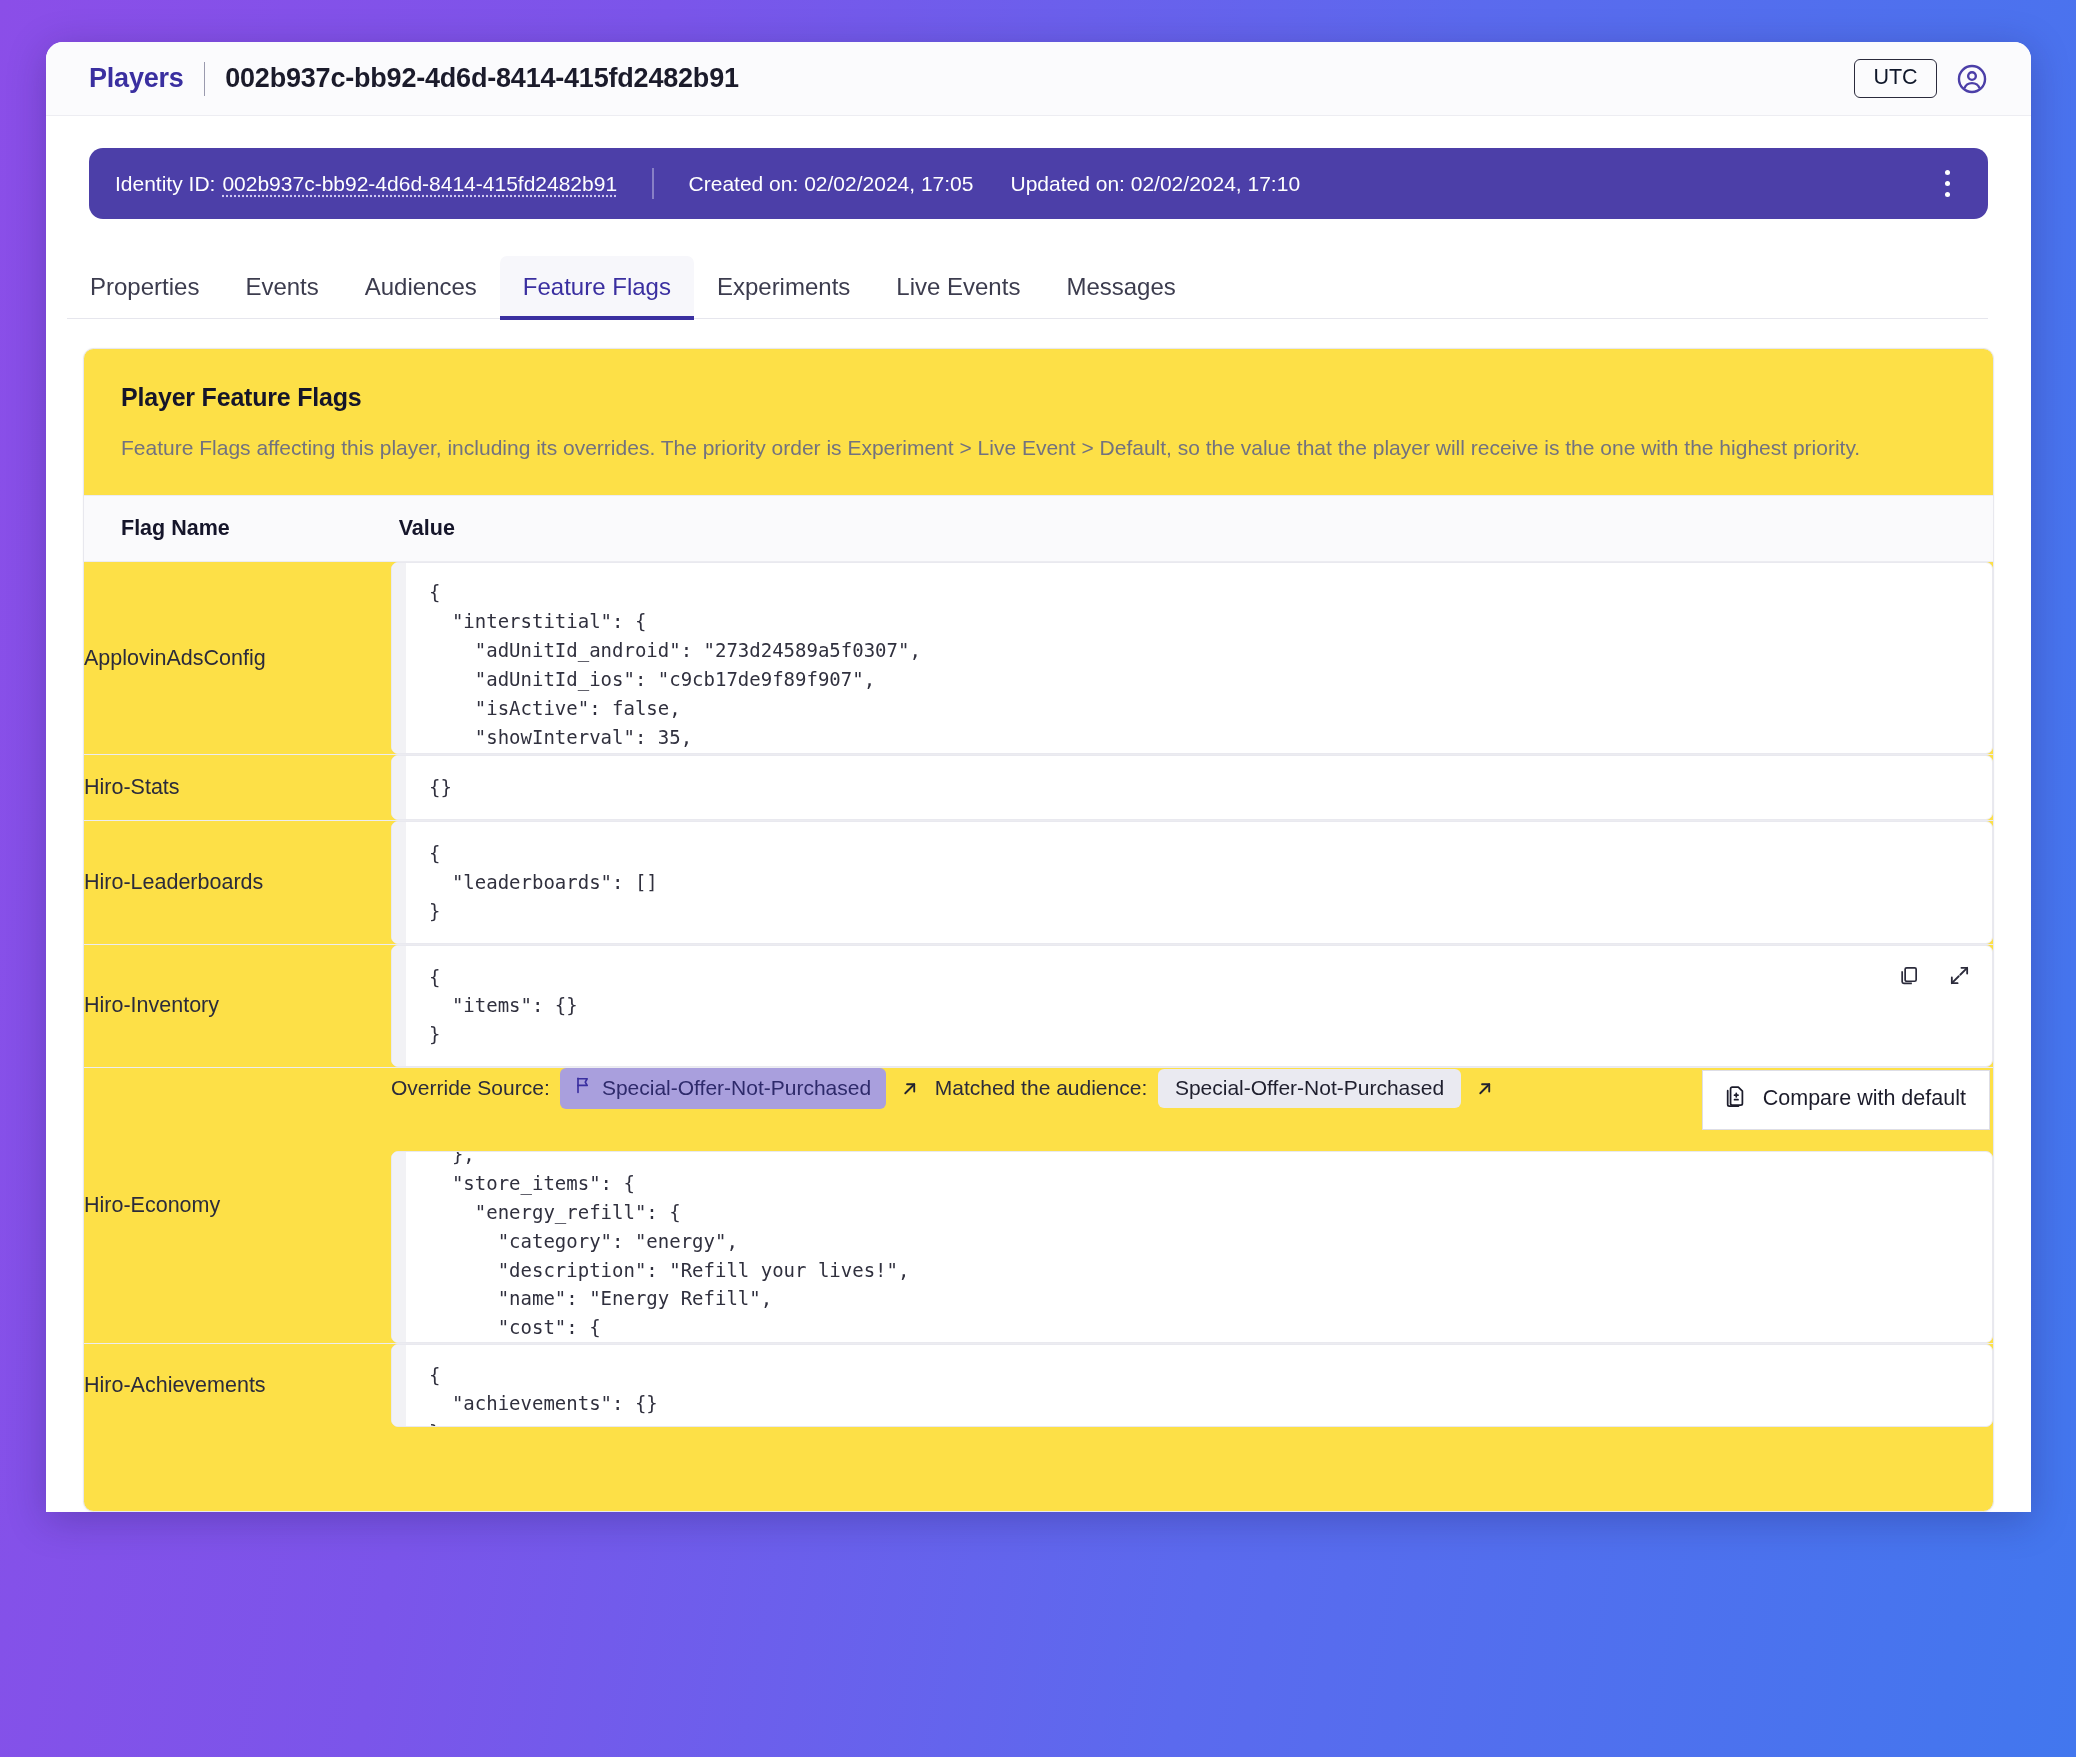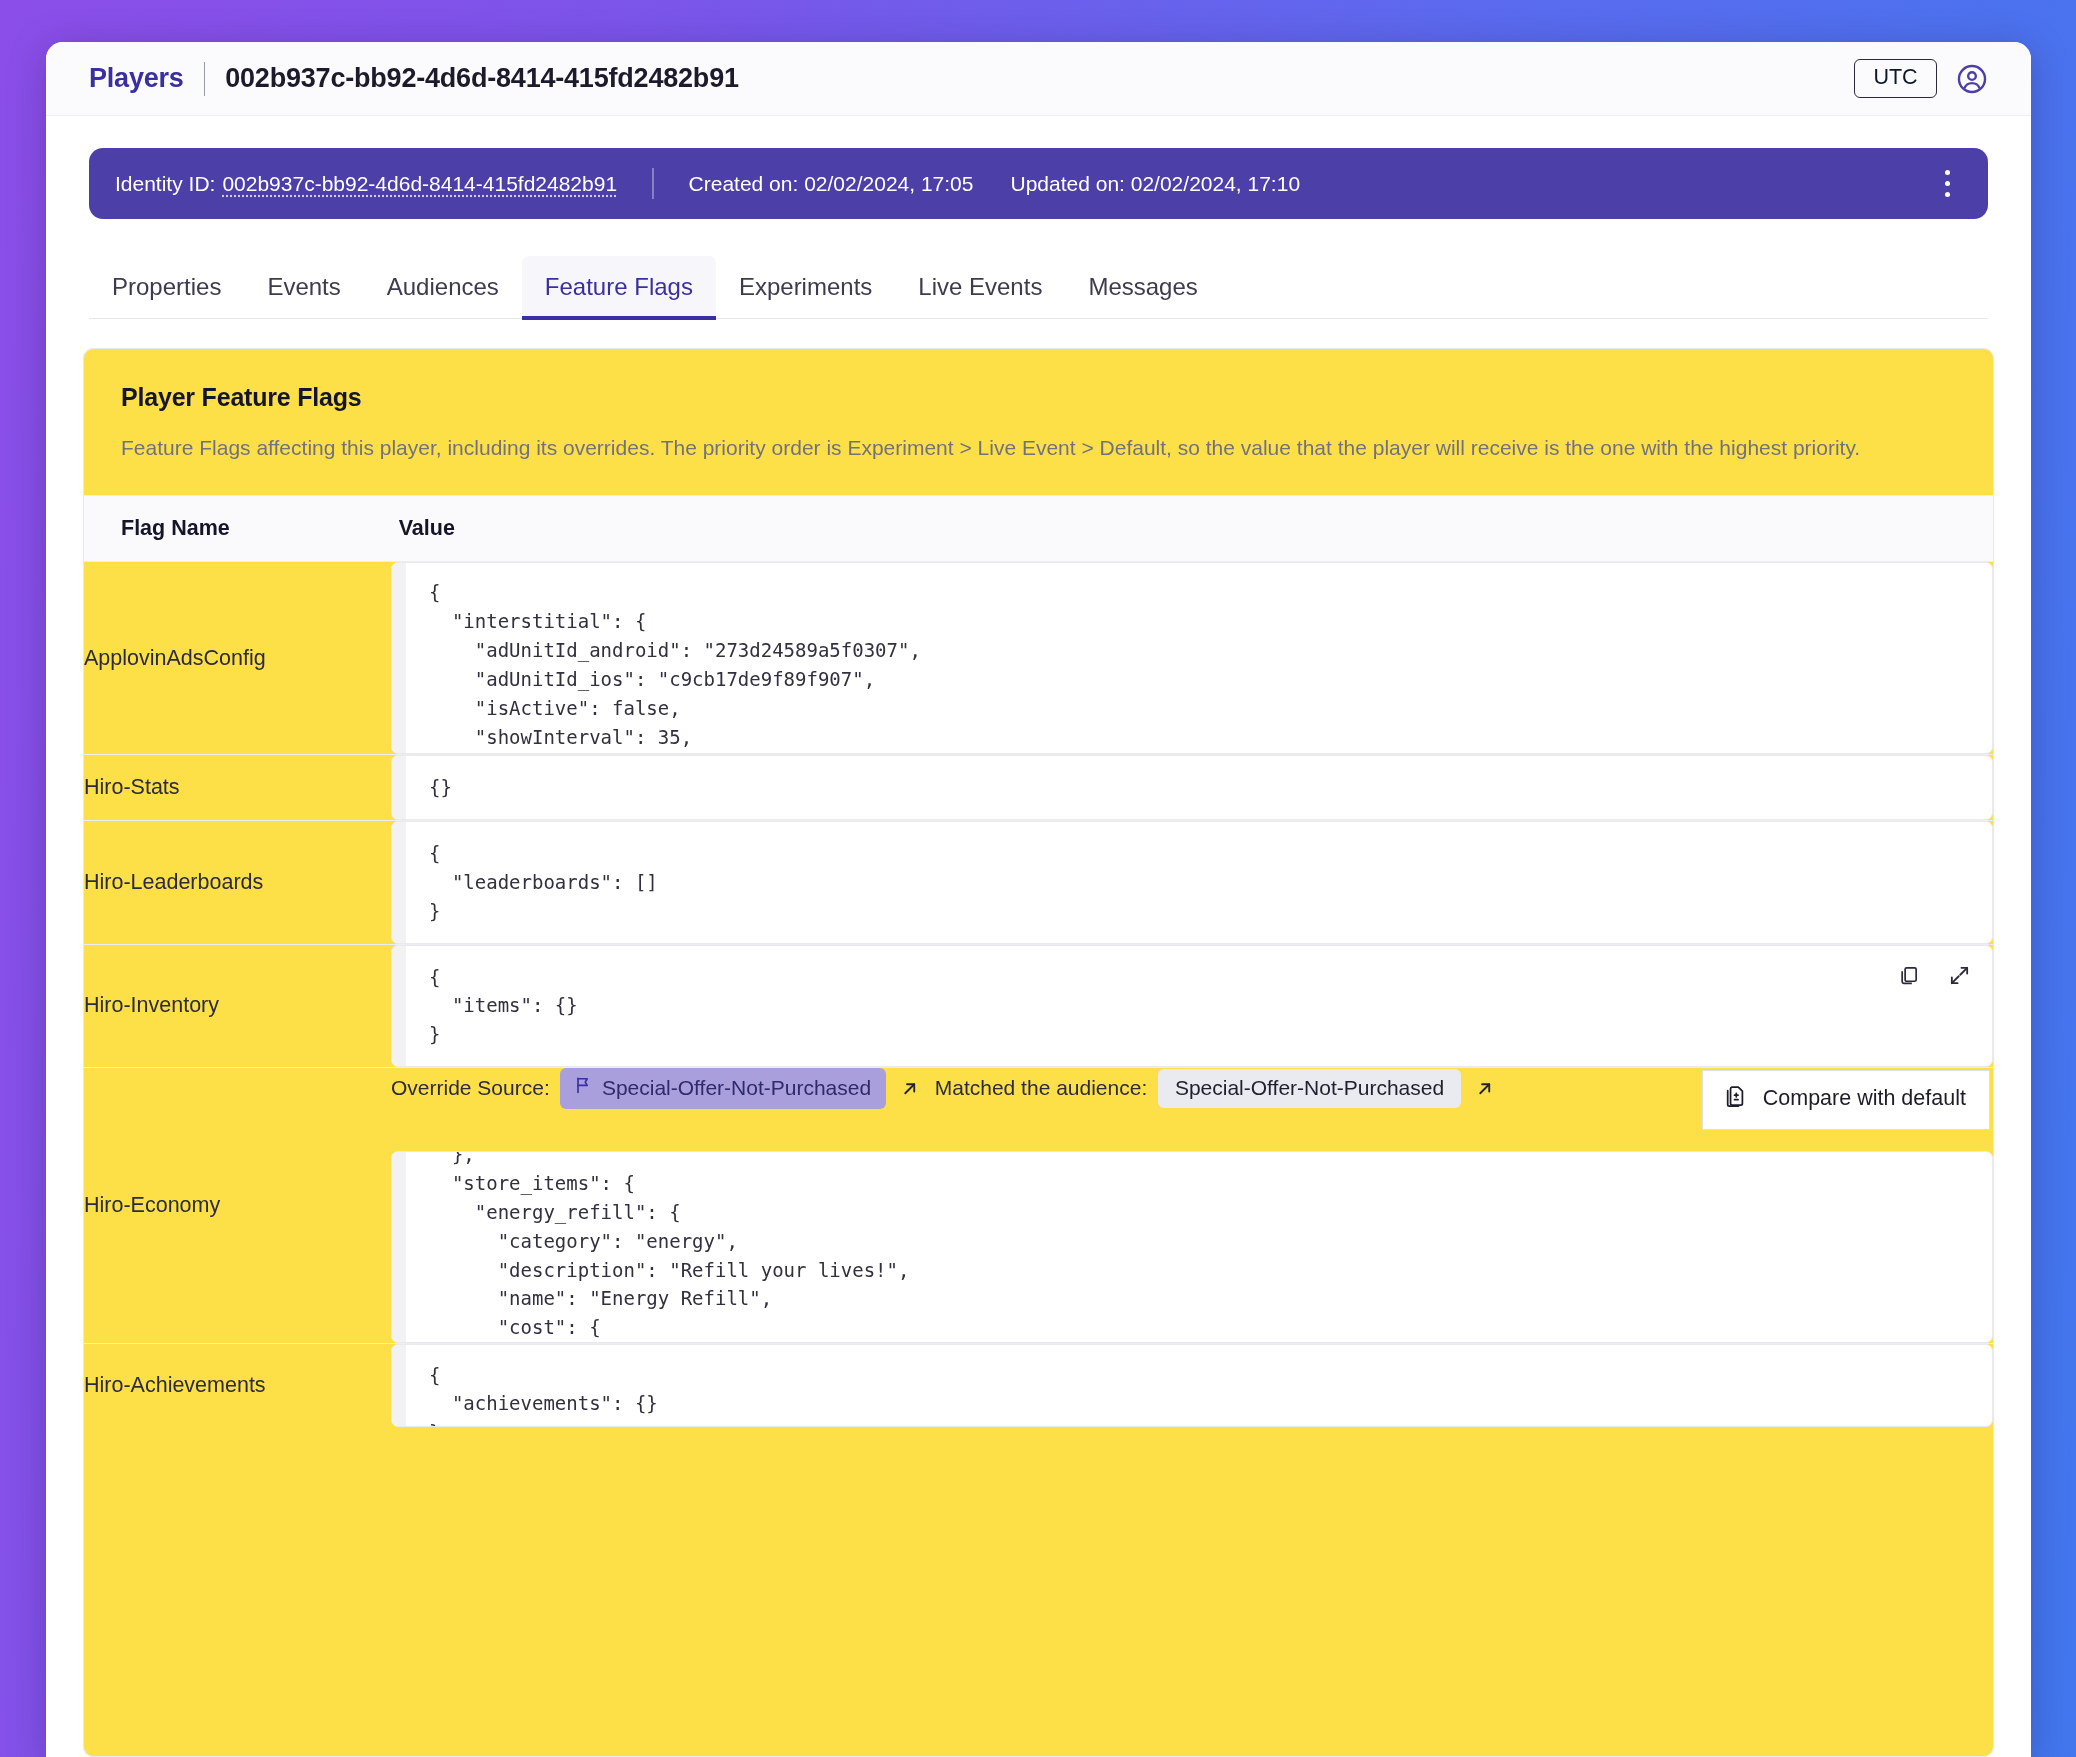--- a/index.html
+++ b/index.html
@@ -15,21 +15,21 @@
     background: linear-gradient(100deg, #8B4EE8 0%, #7B55EA 28%, #5B6AEE 62%, #4277EE 100%);
     display: flex;
     align-items: flex-start;
     justify-content: center;
     padding: 42px 46px 0 46px;
   }
 
   
   .app-window {
     width: 1985px;
-    height: 1715px;
+    height: 1470px;
     background: #FFFFFF;
     border-radius: 17px 17px 0 0;
     box-shadow: 0 7.7px 38px rgba(30, 20, 80, 0.28);
     overflow: hidden;
     display: flex;
     flex-direction: column;
     position: relative;
   }
 
   
@@ -126,21 +126,21 @@
     gap: 5.4px;
     cursor: pointer;
   }
   .kebab span {
     width: 5.4px; height: 5.4px; border-radius: 50%;
     background: #FFFFFF; display: block;
   }
 
   
   .tabs-wrap {
-    padding: 37px 43px 0 43px;
+    padding: 37px 43px 0 21px;
   }
   .tabs {
     display: flex;
     align-items: flex-end;
     border-bottom: 1.5px solid #E6E6ED;
   }
   .tab {
     font-size: 24px;
     color: #3C3C4E;
     padding: 17px 23px 17px 23px;

